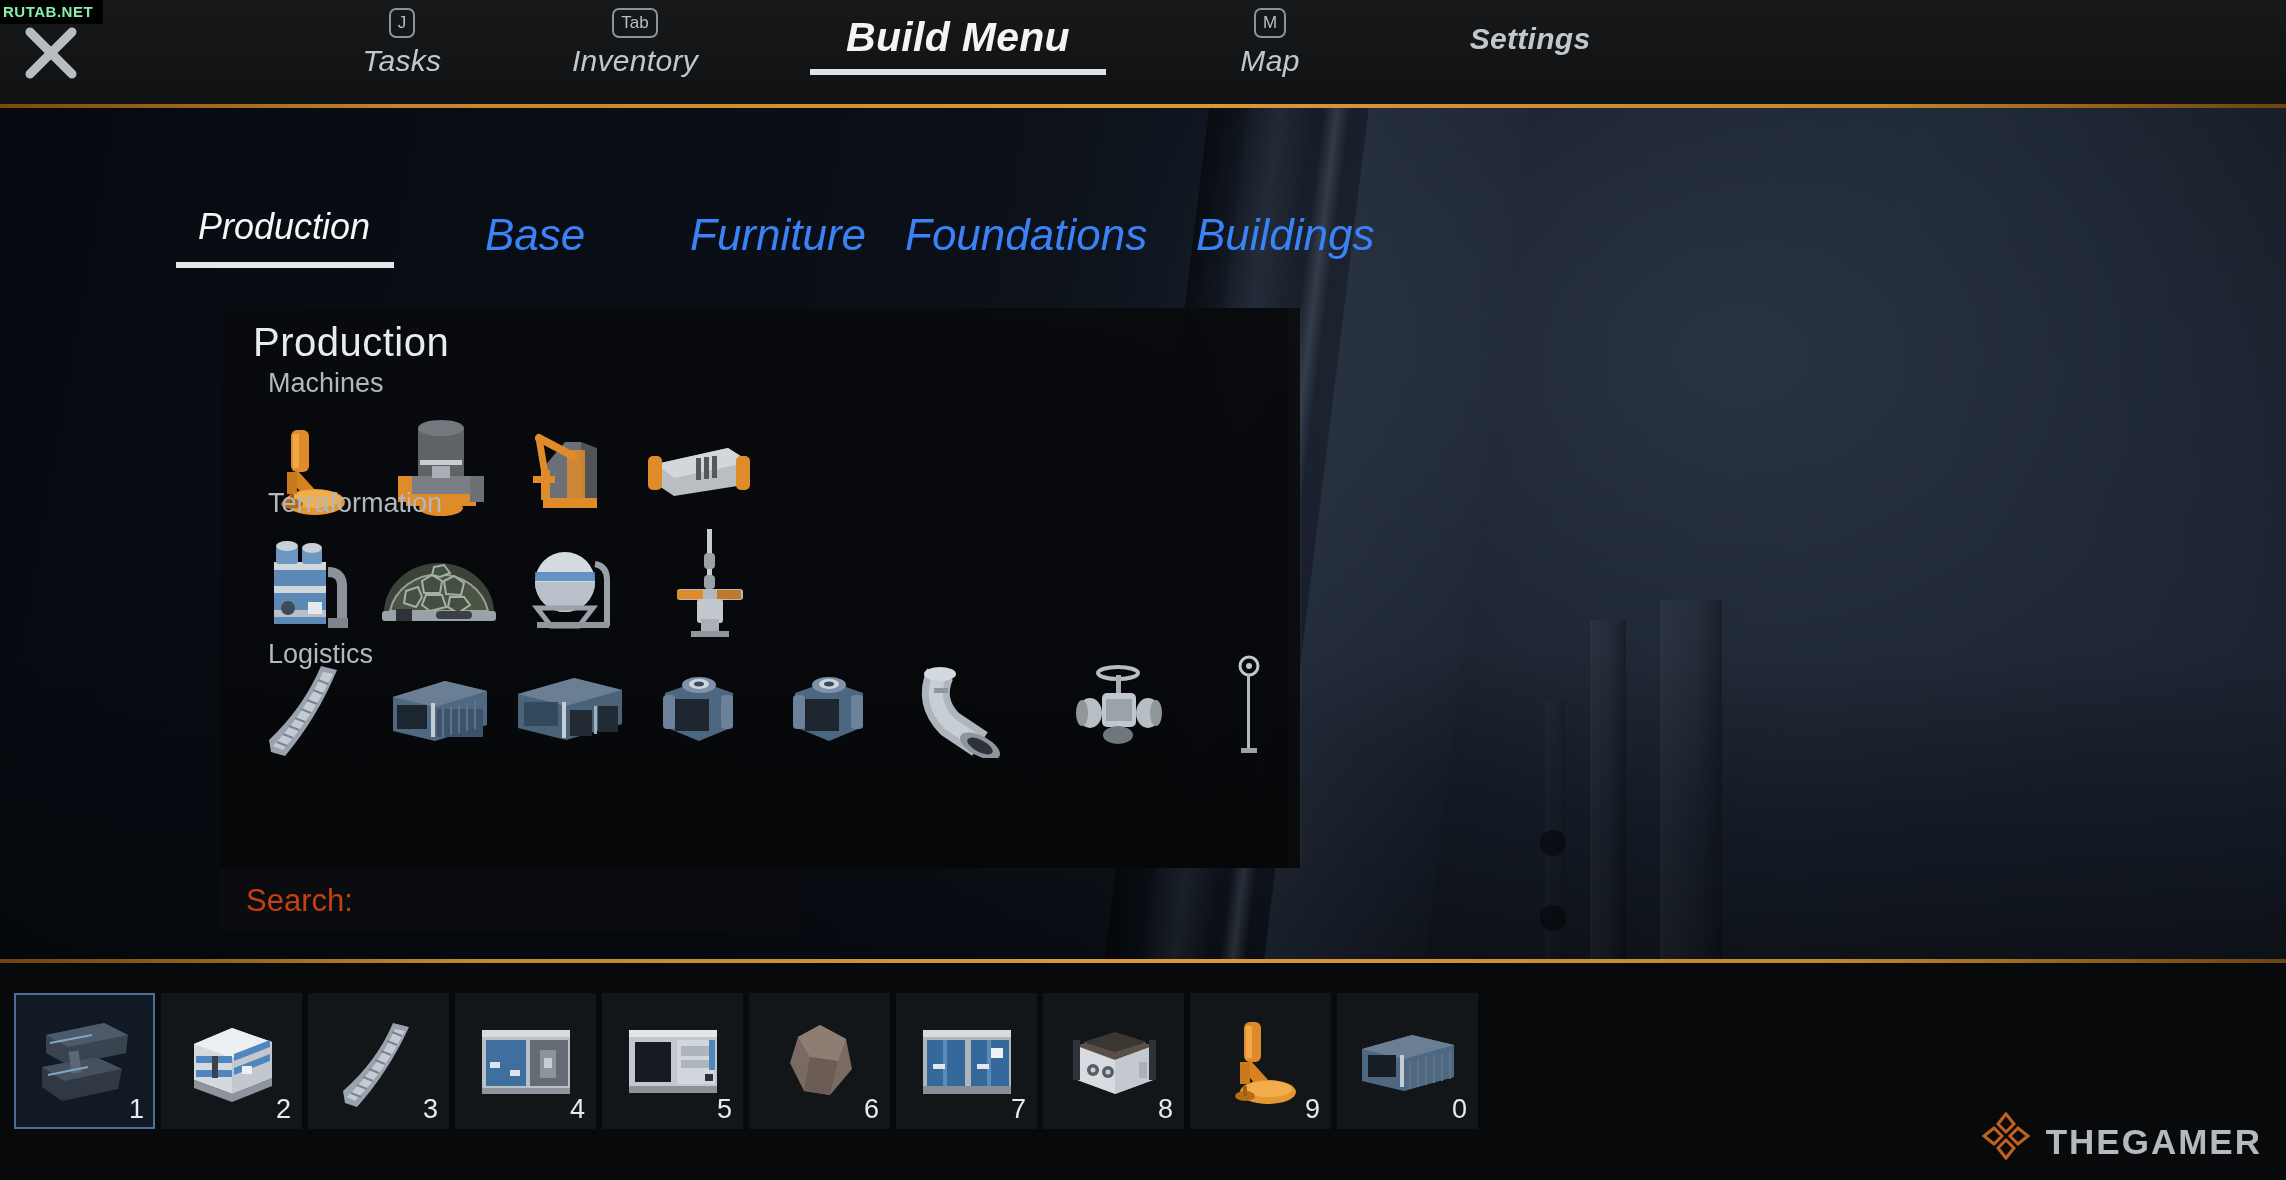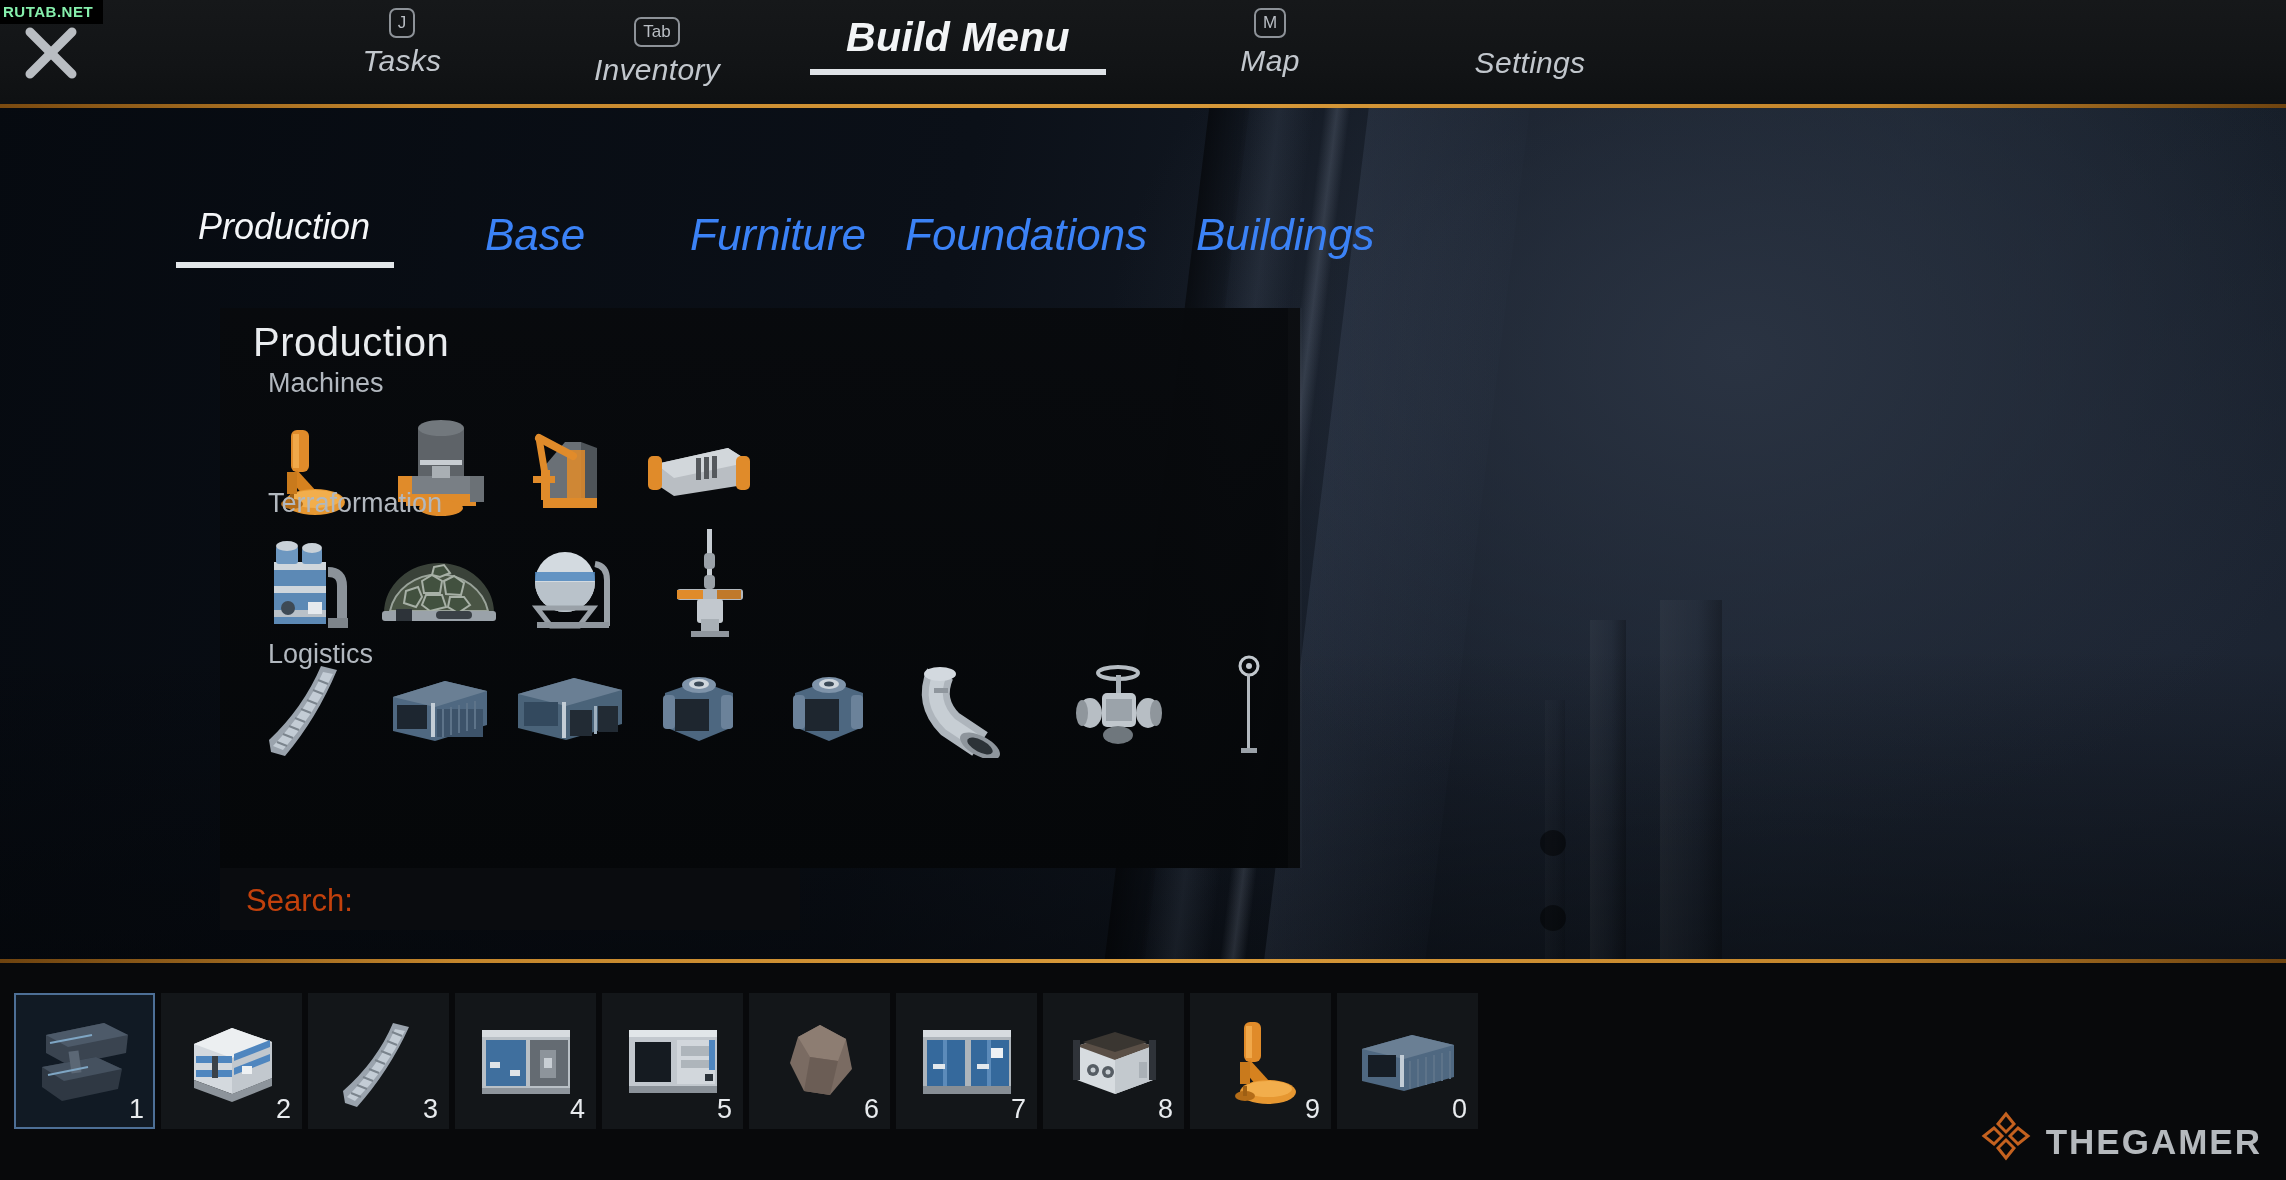--- a/index.html
+++ b/index.html
@@ -111,36 +111,36 @@
       <line x1="8" y1="8" x2="50" y2="50" stroke="#b9bdc2" stroke-width="9" stroke-linecap="round"></line>
       <line x1="50" y1="8" x2="8" y2="50" stroke="#b9bdc2" stroke-width="9" stroke-linecap="round"></line>
     </svg>
   </div>
 
   <div class="navitem" style="left:312px; width:180px;">
     <span class="key">J</span>
     <span class="navlabel">Tasks</span>
   </div>
 
-  <div class="navitem" style="left:532px; width:250px;margin-top:9px;">
+  <div class="navitem" style="left:510px; width:250px;">
     <span class="key">Tab</span>
     <span class="navlabel">Inventory</span>
   </div>
 
   <div class="navitem active" style="left:780px; width:356px; top:12px;">
     <span class="navlabel">Build Menu</span>
     <div class="nav-underline"></div>
   </div>
 
   <div class="navitem" style="left:1180px; width:180px;">
     <span class="key">M</span>
     <span class="navlabel">Map</span>
   </div>
 
-  <div class="navitem" style="left:1400px; width:260px; top:40px;">
+  <div class="navitem" style="left:1400px; width:260px; top:16px;font-weight:bold;">
     <span class="navlabel">Settings</span>
   </div>
 </div>
 <div id="topbar-rule"></div>
 <div id="watermark">RUTAB.NET</div>
 
 <div class="cattab active" style="left:198px;">Production</div>
 <div class="cat-underline" style="left:176px; top:262px; width:218px;"></div>
 <div class="cattab" style="left:485px;">Base</div>
 <div class="cattab" style="left:690px;">Furniture</div>

